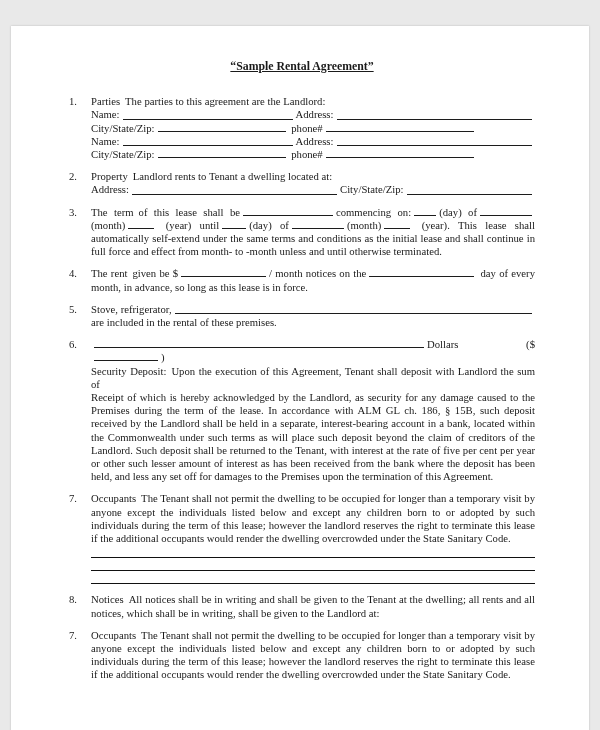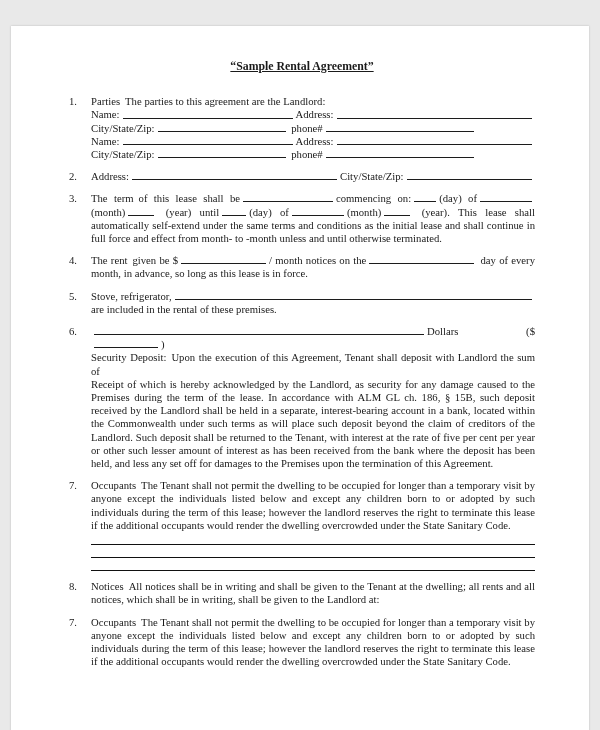--- a/index.html
+++ b/index.html
@@ -31,21 +31,21 @@
   .body { flex: 1; text-align: justify; }
   .hd { margin-right: 5px; white-space: nowrap; }
   .lbl { white-space: nowrap; }
   .bl {
     display: inline-block;
     height: 9px;
     border-bottom: 1px solid #1c1c1c;
     vertical-align: baseline;
     margin: 0 3px;
   }
-  .fline { display: flex; align-items: center; }
+  .fline { display: flex; align-items: flex-end; }
   .fline .bl { margin-bottom: 2px; }
   .grow { flex: 1 1 auto; }
   .w22 { width: 22px; } .w26 { width: 26px; } .w24 { width: 24px; }
   .w52 { width: 52px; } .w64 { width: 64px; } .w85 { width: 85px; }
   .w90 { width: 90px; } .w105 { width: 105px; } .w128 { width: 128px; }
   .w148 { width: 148px; } .w170 { width: 170px; } .w205 { width: 205px; }
   .w330 { width: 330px; }
   .rule {
     height: 12px;
     border-bottom: 1.5px solid #111;
@@ -83,20 +83,21 @@
       <div>
         <span class="lbl">City/State/Zip:</span><span class="bl w128"></span>
         <span class="lbl">phone#</span><span class="bl w148"></span>
       </div>
     </div>
   </div>
 
   <div class="sec">
     <span class="num">2.</span>
     <div class="body">
+      <div><span class="hd">Property</span><span>Landlord rents to Tenant a dwelling located at:</span></div>
       <div class="fline">
         <span class="lbl">Address:</span>
           <span class="bl w205"></span>
         <span class="lbl">City/State/Zip:</span>
           <span class="bl grow"></span>
       </div>
     </div>
   </div>
 
   <div class="sec">

